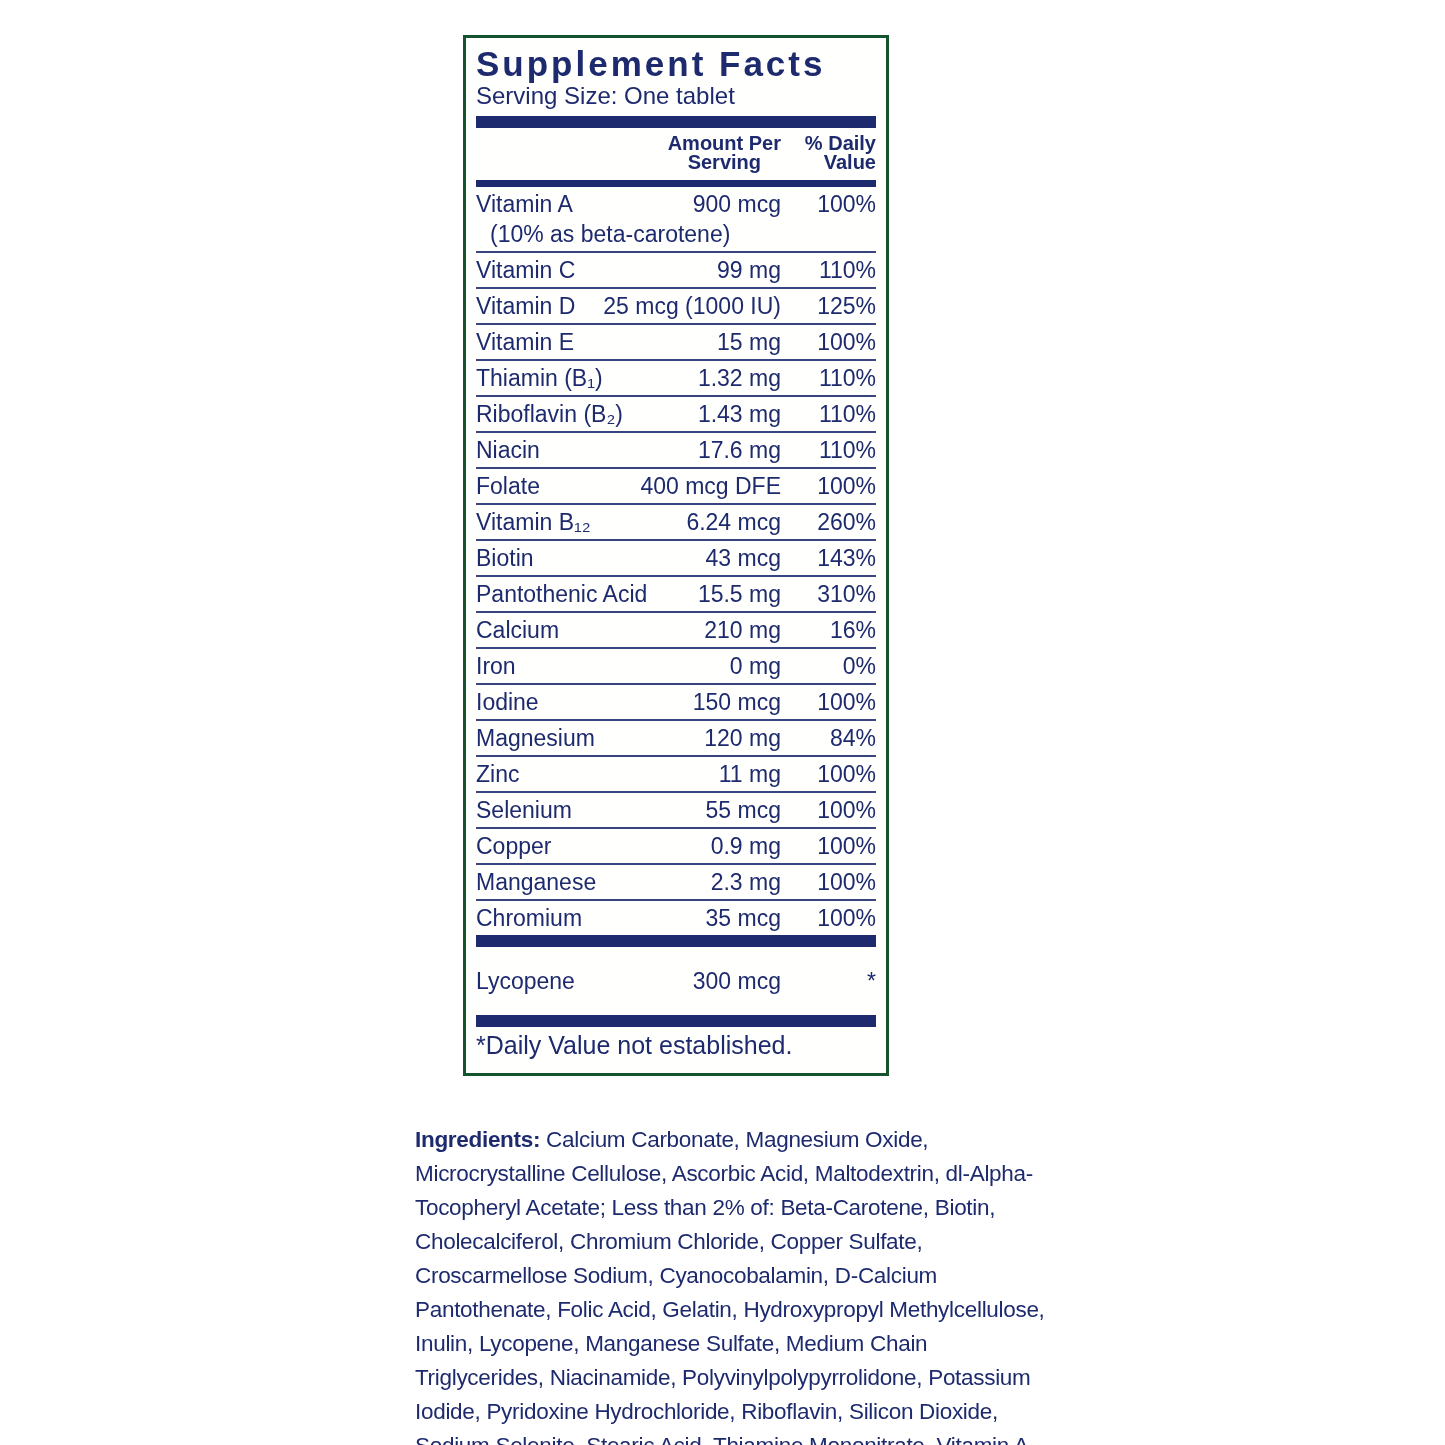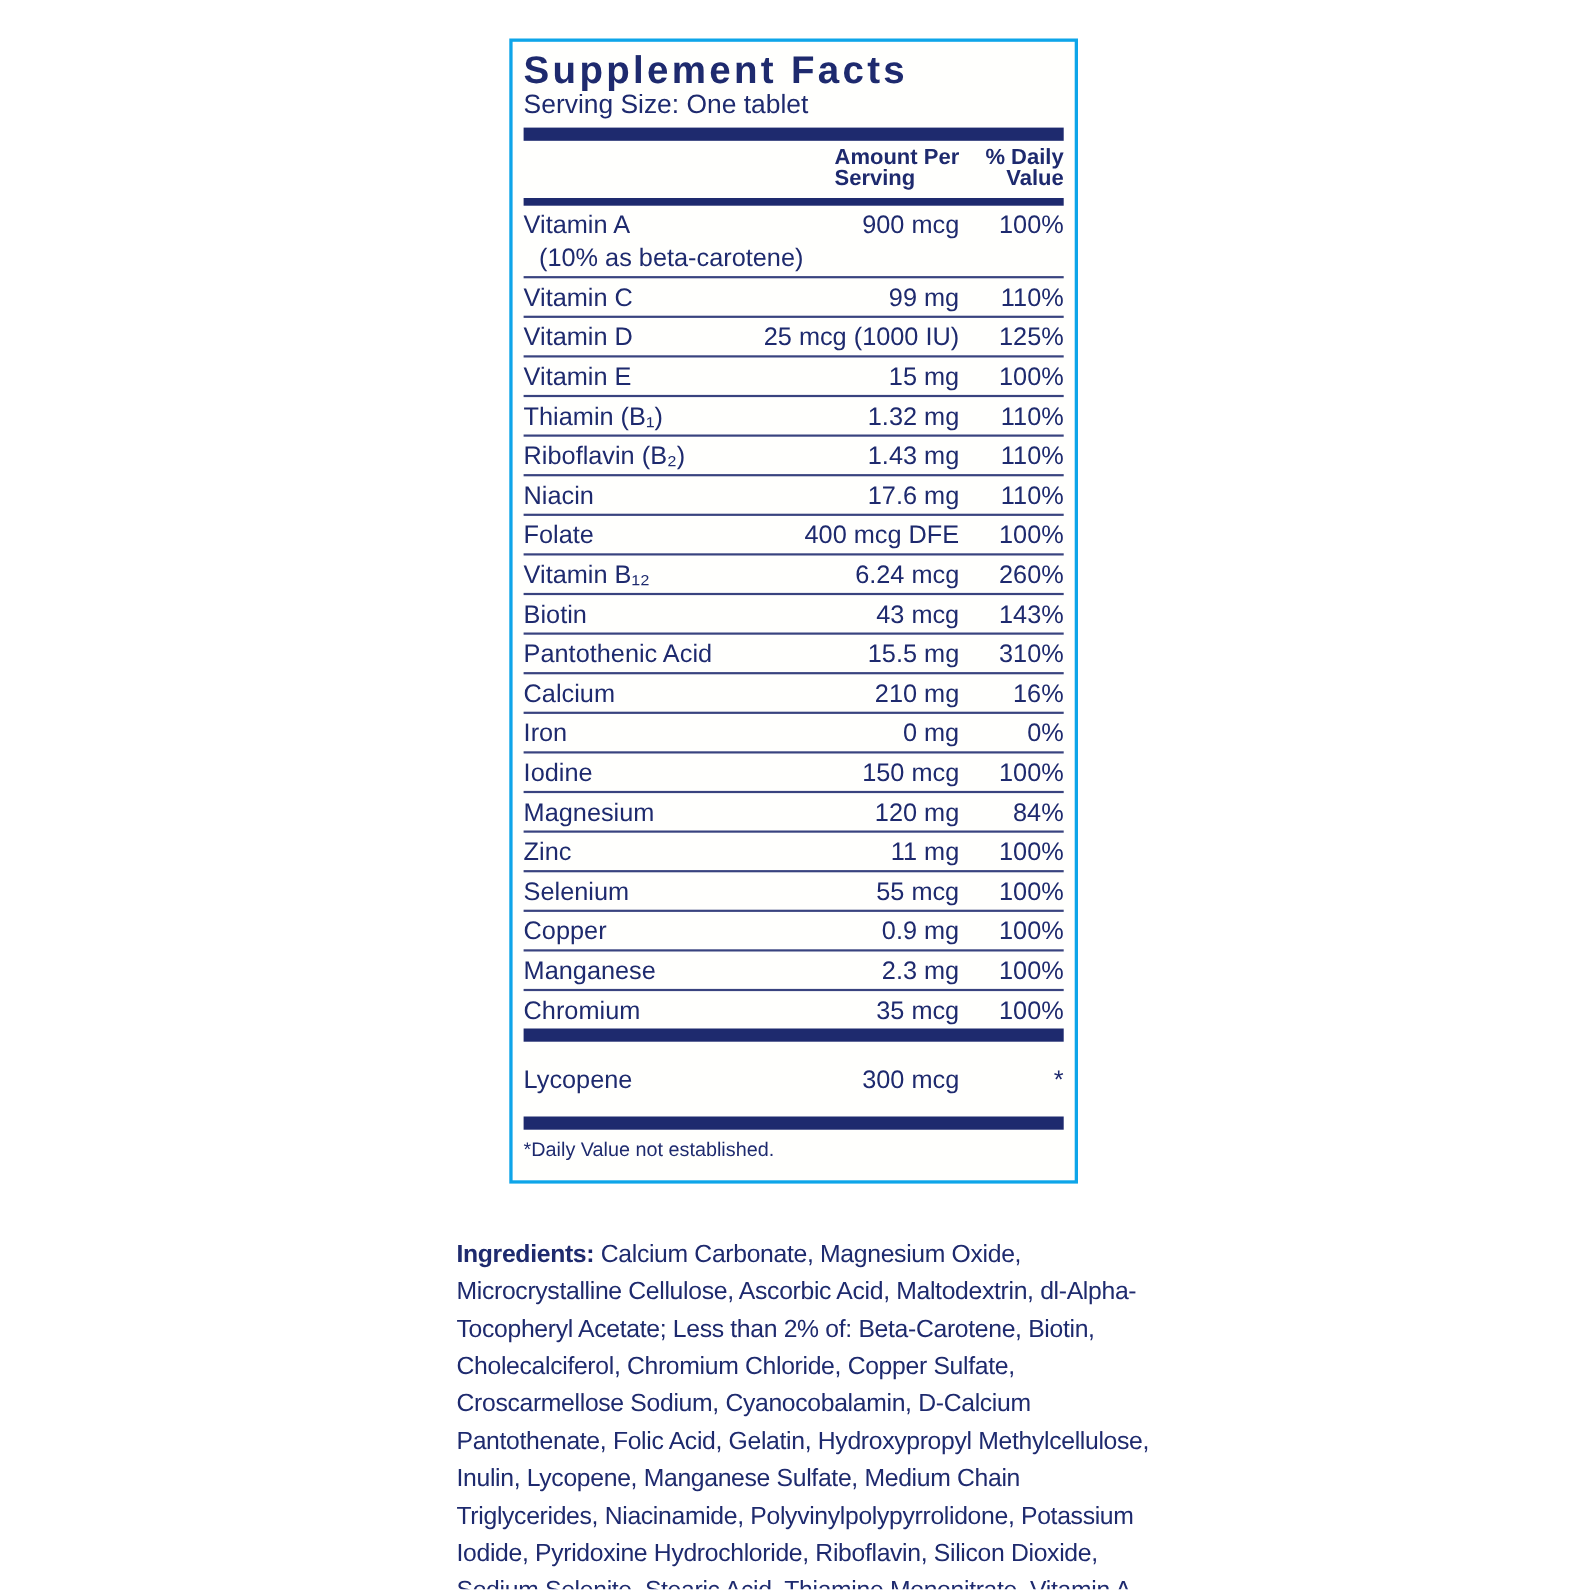--- a/index.html
+++ b/index.html
@@ -11,23 +11,23 @@
     font-family: "Liberation Sans", "DejaVu Sans", sans-serif;
     color: #1e2a6e;
     overflow: hidden;
   }
 
   
   .panel {
     position: absolute;
     left: 463px;
     top: 35px;
-    width: 517px;
+    width: 426px;
     box-sizing: border-box;
-    border: 3px solid #0ea5e9;
+    border: 3px solid #14532d;
     background: #fffffd;
     padding: 8px 10px 8px 10px;
   }
   .panel-title {
     font-size: 35px;
     font-weight: bold;
     letter-spacing: 3px;
     line-height: 36px;
     white-space: nowrap;
   }
@@ -41,37 +41,37 @@
   .bar-mid   { height: 7px; }
 
   .header-row {
     display: flex;
     font-weight: bold;
     font-size: 20px;
     line-height: 19px;
     padding: 6px 0 8px 0;
   }
   .cell-name { flex: 1; }
-  .cell-amount { text-align: left; }
+  .cell-amount { text-align: center; }
   .cell-dv { width: 95px; flex: none; text-align: right; }
 
   .rows { font-size: 23px; }
   .row { border-top: 2px solid #39437f; }
   .row:first-child { border-top: none; }
   .row-main { display: flex; padding: 3px 0; line-height: 28px; }
   .row-main .cell-amount { white-space: nowrap; }
   .note { line-height: 26px; padding-bottom: 4px; }
   .note-left { padding-left: 14px; }
   .note-amount { text-align: right; padding-right: 95px; }
 
   .extra-row { font-size: 23px; }
   .extra-row .row-main { padding: 20px 0; }
 
   .footnote {
-    font-size: 18px;
+    font-size: 25px;
     line-height: 27px;
     padding: 5px 0 6px 0;
   }
 
   
   .ingredients {
     position: absolute;
     left: 415px;
     top: 1100px;
     width: 640px;

